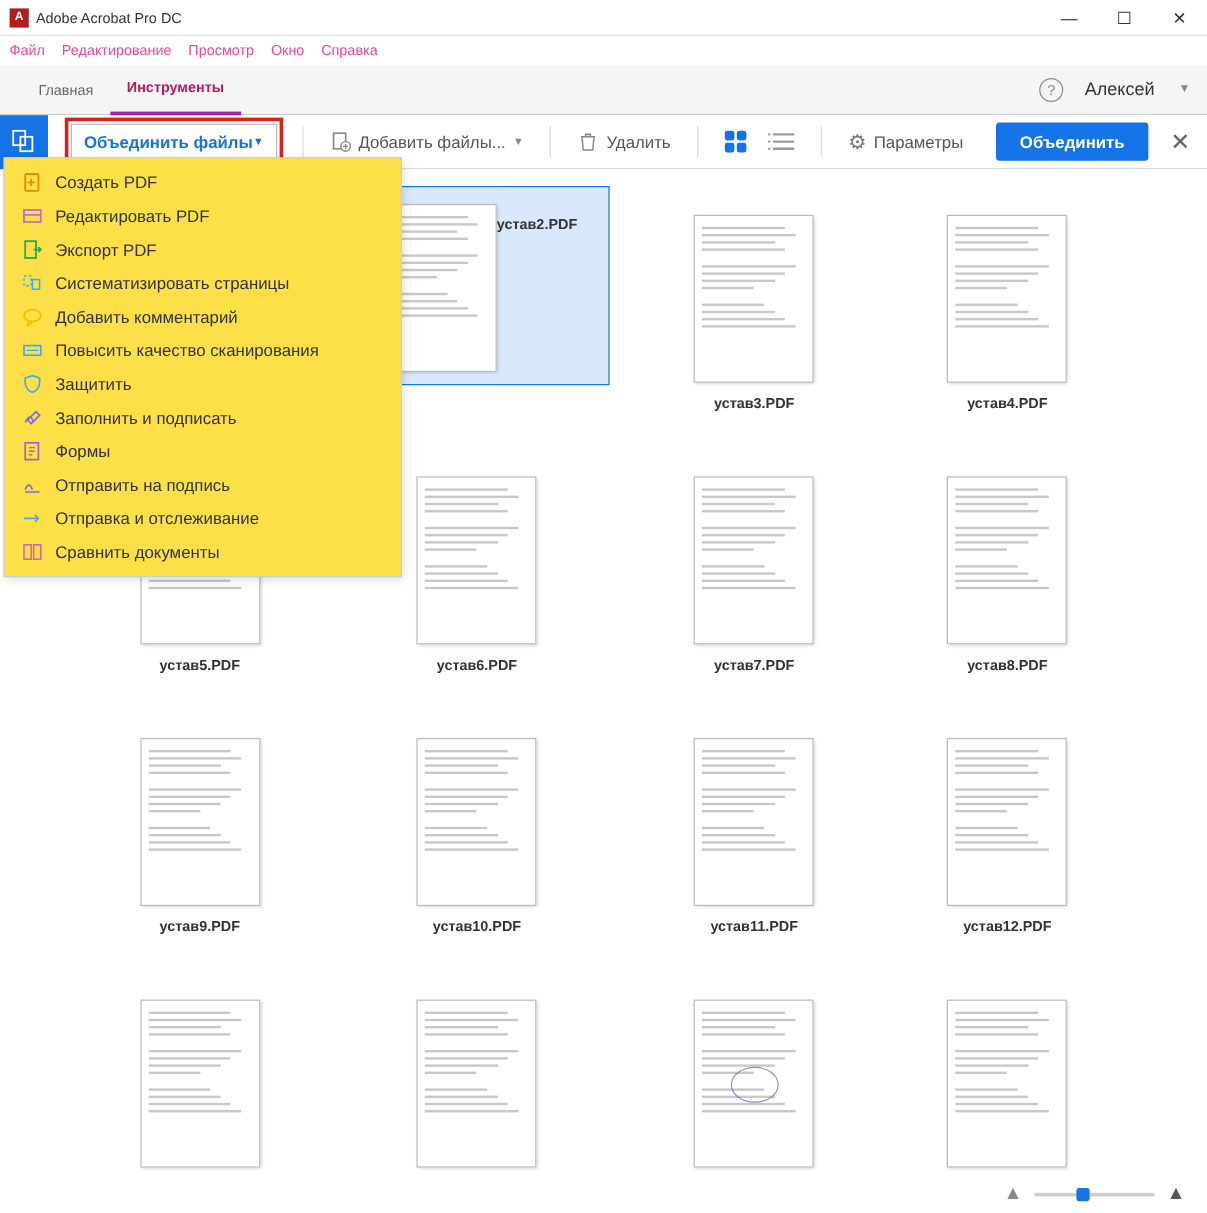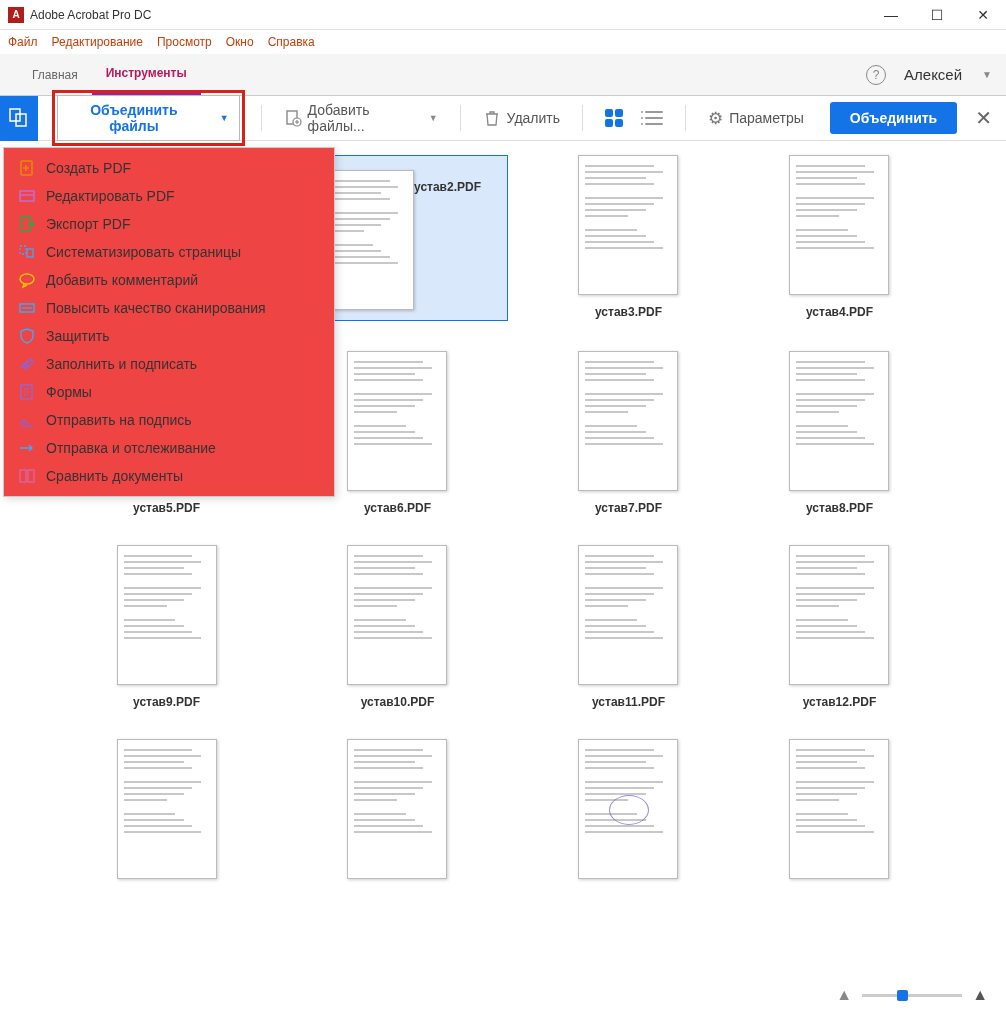--- a/index.html
+++ b/index.html
@@ -4,62 +4,62 @@
 <style>
 * { margin: 0; padding: 0; box-sizing: border-box; font-family: "Segoe UI", Arial, sans-serif; }
 body { background: #fff; width: 1006px; height: 1011px; overflow: hidden; position: relative; }
 
 .titlebar { height: 30px; display: flex; align-items: center; padding-left: 8px; background: #fff; border-bottom: 1px solid #e0e0e0; }
 .titlebar-icon { width: 16px; height: 16px; background: #b11c1c; margin-right: 6px; display: flex; align-items: center; justify-content: center; color: #fff; font-size: 10px; font-weight: bold; }
 .titlebar-title { font-size: 12px; color: #333; flex: 1; }
 .titlebar-controls { display: flex; }
 .titlebar-btn { width: 46px; height: 30px; display: flex; align-items: center; justify-content: center; font-size: 14px; color: #333; }
 
-.menubar { height: 24px; display: flex; align-items: center; padding-left: 8px; background: #fff; font-size: 12px; color: #c2410c; gap: 14px; }
+.menubar { height: 24px; display: flex; align-items: center; padding-left: 8px; background: #fff; font-size: 12px; color: #ec4899; gap: 14px; }
 .menubar span { cursor: default; }
 
 .tabbar { height: 42px; display: flex; align-items: center; background: #f5f5f5; border-bottom: 1px solid #ccc; padding-left: 18px; }
 .tab { padding: 0 14px; height: 42px; display: flex; align-items: center; font-size: 12px; color: #666; }
 .tab.active { color: #be185d; font-weight: 600; border-bottom: 3px solid #a21caf; }
 .tabbar-spacer { flex: 1; }
 .help-icon { width: 20px; height: 20px; border: 1.5px solid #888; border-radius: 50%; display: flex; align-items: center; justify-content: center; font-size: 12px; color: #888; margin-right: 18px; }
 .user-name { font-size: 15px; color: #333; margin-right: 20px; }
 .user-chevron { color: #888; font-size: 10px; margin-right: 14px; }
 
 .toolbar { height: 45px; display: flex; align-items: center; background: #fff; border-bottom: 1px solid #ddd; padding-left: 0; gap: 10px; }
 .toolbar-iconbtn { width: 40px; height: 45px; background: #1473e6; display: flex; align-items: center; justify-content: center; }
 .combine-btn-wrap { border: 3px solid #d6231a; padding: 2px; margin-left: 4px; }
-.combine-btn { background: #fff; border: 1px solid #bbb; padding: 6px 10px; font-size: 14px; font-weight: 600; color: #1473e6; display: flex; align-items: center; gap: 20px; }
+.combine-btn { background: #fff; border: 1px solid #bbb; padding: 6px 10px; font-size: 14px; font-weight: 600; color: #1473e6; display: flex; align-items: center; gap: 0; }
 .combine-chevron { color: #1473e6; font-size: 9px; }
 .toolbar-sep { width: 1px; height: 26px; background: #ddd; margin: 0 6px; }
 .toolbar-action { display: flex; align-items: center; gap: 6px; font-size: 14px; color: #555; padding: 0 6px; }
 .toolbar-icon-sm { width: 18px; height: 18px; display: flex; align-items: center; justify-content: center; color: #888; }
 .view-grid { width: 18px; height: 18px; display: grid; grid-template-columns: 1fr 1fr; grid-template-rows: 1fr 1fr; gap: 2px; }
 .view-grid div { background: #1473e6; border-radius: 2px; }
 .view-list { width: 18px; height: 18px; display: flex; flex-direction: column; justify-content: space-around; }
 .view-list div { height: 2px; background: #999; border-radius: 1px; position: relative; }
 .view-list div::before { content: ''; position: absolute; left: -4px; width: 2px; height: 2px; background: #999; border-radius: 50%; }
 .gear-icon { font-size: 17px; color: #777; }
 .toolbar-spacer { flex: 1; }
 .primary-btn { background: #1473e6; color: #fff; border: none; padding: 8px 20px; font-size: 14px; font-weight: 600; border-radius: 3px; margin-right: 8px; }
 .close-x { font-size: 20px; color: #666; margin-right: 14px; }
 
-.dropdown { position: absolute; left: 3px; top: 147px; width: 332px; background: #ef4444; border: 1px solid #ccc; box-shadow: 2px 2px 8px rgba(0,0,0,0.15); z-index: 100; padding: 6px 0; }
+.dropdown { position: absolute; left: 3px; top: 131px; width: 332px; background: #fde047; border: 1px solid #ccc; box-shadow: 2px 2px 8px rgba(0,0,0,0.15); z-index: 100; padding: 6px 0; }
 .dropdown-item { display: flex; align-items: center; padding: 5px 14px; font-size: 14px; color: #333; gap: 10px; }
 .dd-icon { width: 18px; height: 18px; display: flex; align-items: center; justify-content: center; flex-shrink: 0; }
 
 .content { position: absolute; left: 16px; top: 145px; right: 16px; bottom: 30px; overflow: hidden; }
 .file-grid { display: grid; grid-template-columns: repeat(4, 1fr); gap: 30px 30px; padding: 10px 60px 0 60px; }
 .file-item { display: flex; flex-direction: column; align-items: center; }
 .file-thumb { width: 100px; height: 140px; background: #fff; border: 1px solid #bbb; box-shadow: 1px 1px 3px rgba(0,0,0,0.2); padding: 8px 6px; display: flex; flex-direction: column; gap: 2px; overflow: hidden; }
 .file-thumb-line { height: 2px; background: #c8c8c8; margin: 1px 0; }
 .file-thumb-line.w90 { width: 90%; } .file-thumb-line.w80 { width: 80%; } .file-thumb-line.w70 { width: 70%; } .file-thumb-line.w60 { width: 60%; } .file-thumb-line.w50 { width: 50%; }
 .file-thumb-gap { height: 6px; }
 .file-item.selected .sel-box { border: 1px solid #1473e6; background: #d9e9fb; padding: 14px 26px 10px 26px; display: flex; align-items: center; }
-.file-item:not(.selected) .sel-box { display: flex; flex-direction: column; align-items: center; }
+.file-item:not(.selected) .sel-box { display: flex; flex-direction: column; align-items: center; margin-top: 24px; }
 .file-label { font-size: 12px; color: #333; margin-top: 10px; font-weight: 600; }
 .ustav2 .file-label { margin-top: 10px; text-align: left; align-self: flex-start; }
 
 .stamp-thumb { position: relative; }
 .stamp { position: absolute; top: 40%; left: 30%; width: 40px; height: 30px; border: 1.5px solid #6a5acd; border-radius: 50%; opacity: 0.7; }
 
 .bottom-bar { position: absolute; bottom: 4px; left: 0; right: 0; height: 24px; display: flex; align-items: center; justify-content: flex-end; padding-right: 18px; gap: 10px; }
 .zoom-icon { color: #888; font-size: 16px; }
 .zoom-slider { width: 100px; height: 3px; background: #ccc; position: relative; }
 .zoom-handle { position: absolute; left: 35%; top: -4px; width: 11px; height: 11px; background: #1473e6; border-radius: 2px; }

